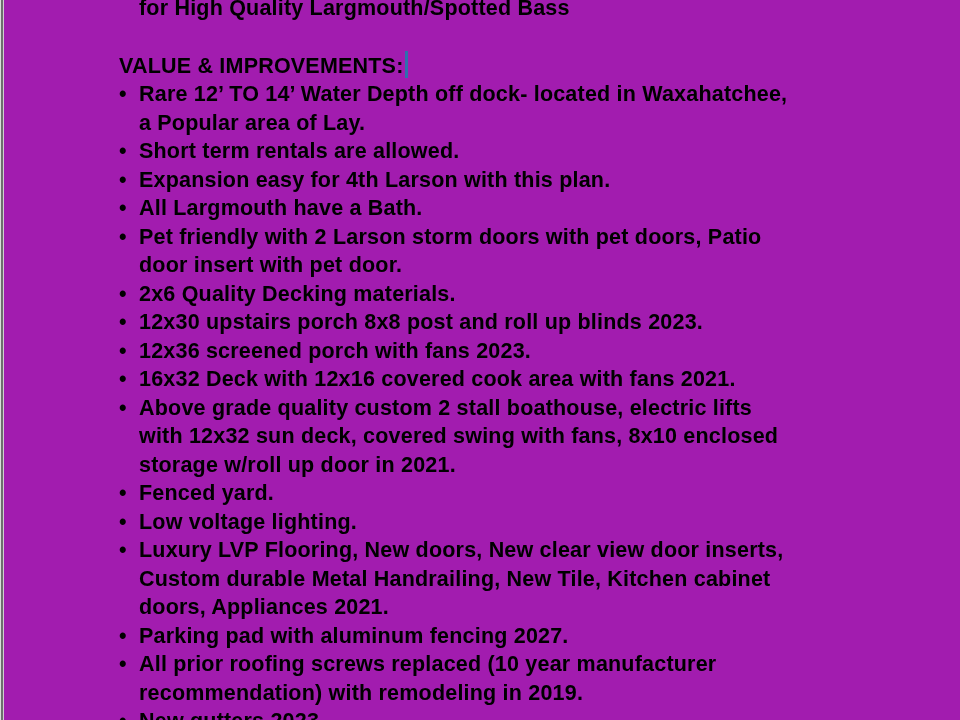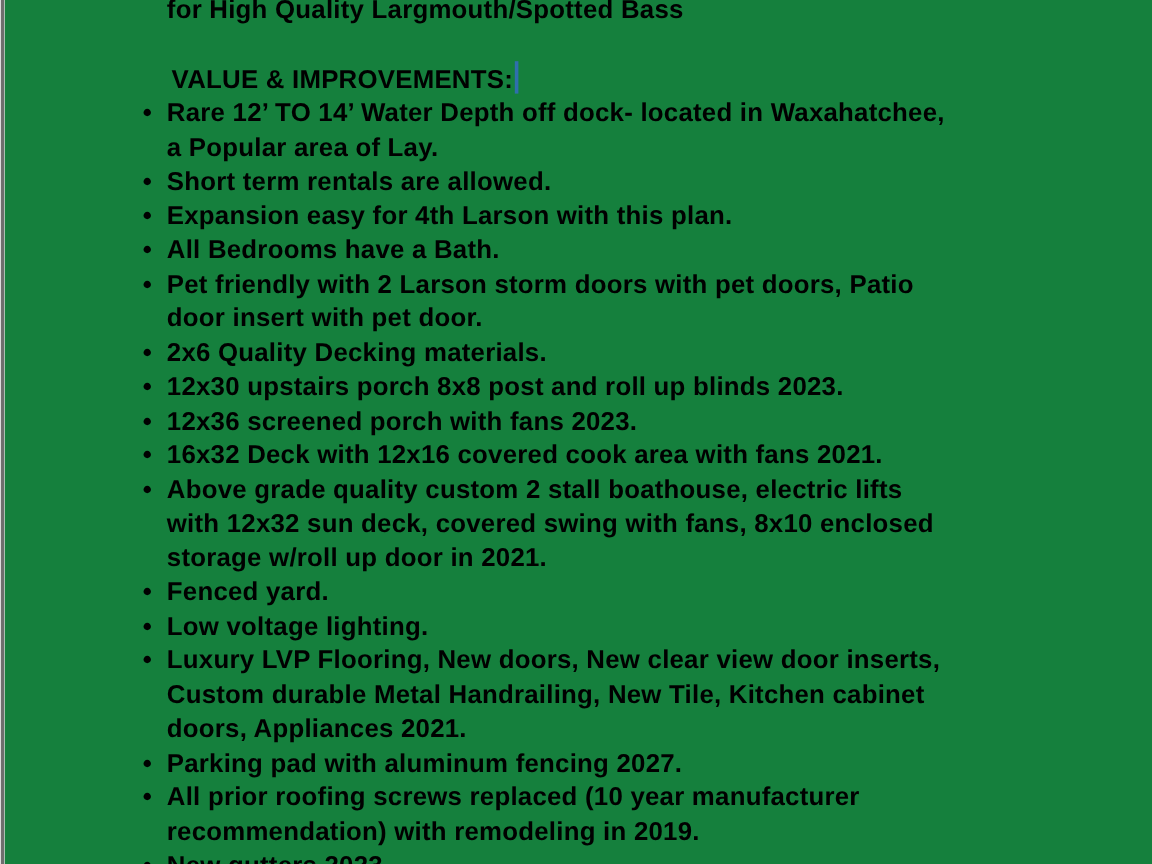--- a/index.html
+++ b/index.html
@@ -9,21 +9,21 @@
   }
   body {
     width: 960px;
     height: 720px;
     overflow: hidden;
   }
   .screen {
     position: relative;
     width: 960px;
     height: 720px;
-    background: #15803d;
+    background: #a21caf;
     overflow: hidden;
     font-family: "Liberation Sans", sans-serif;
     font-weight: bold;
     color: #000000;
   }
   .left-edge {
     position: absolute;
     left: 0;
     top: 0;
     width: 4px;
@@ -40,21 +40,20 @@
     letter-spacing: 0.2px;
   }
   .line-cont {
     padding-left: 20px;
   }
   .blank-line {
     height: 28.5px;
   }
   .heading-row {
     white-space: nowrap;
-    margin-left: 24px;
   }
   .caret {
     display: inline-block;
     width: 3px;
     height: 27px;
     background: #2f6fad;
     vertical-align: -5px;
     margin-left: 1px;
   }
   .bullet-row {
@@ -95,21 +94,21 @@
       <div class="btext">Short term rentals are allowed.</div>
     </div>
 
     <div class="bullet-row">
       <span class="bullet">•</span>
       <div class="btext">Expansion easy for 4th Larson with this plan.</div>
     </div>
 
     <div class="bullet-row">
       <span class="bullet">•</span>
-      <div class="btext">All Bedrooms have a Bath.</div>
+      <div class="btext">All Largmouth have a Bath.</div>
     </div>
 
     <div class="bullet-row">
       <span class="bullet">•</span>
       <div class="btext">Pet friendly with 2 Larson storm doors with pet doors, Patio
 door insert with pet door.</div>
     </div>
 
     <div class="bullet-row">
       <span class="bullet">•</span>

